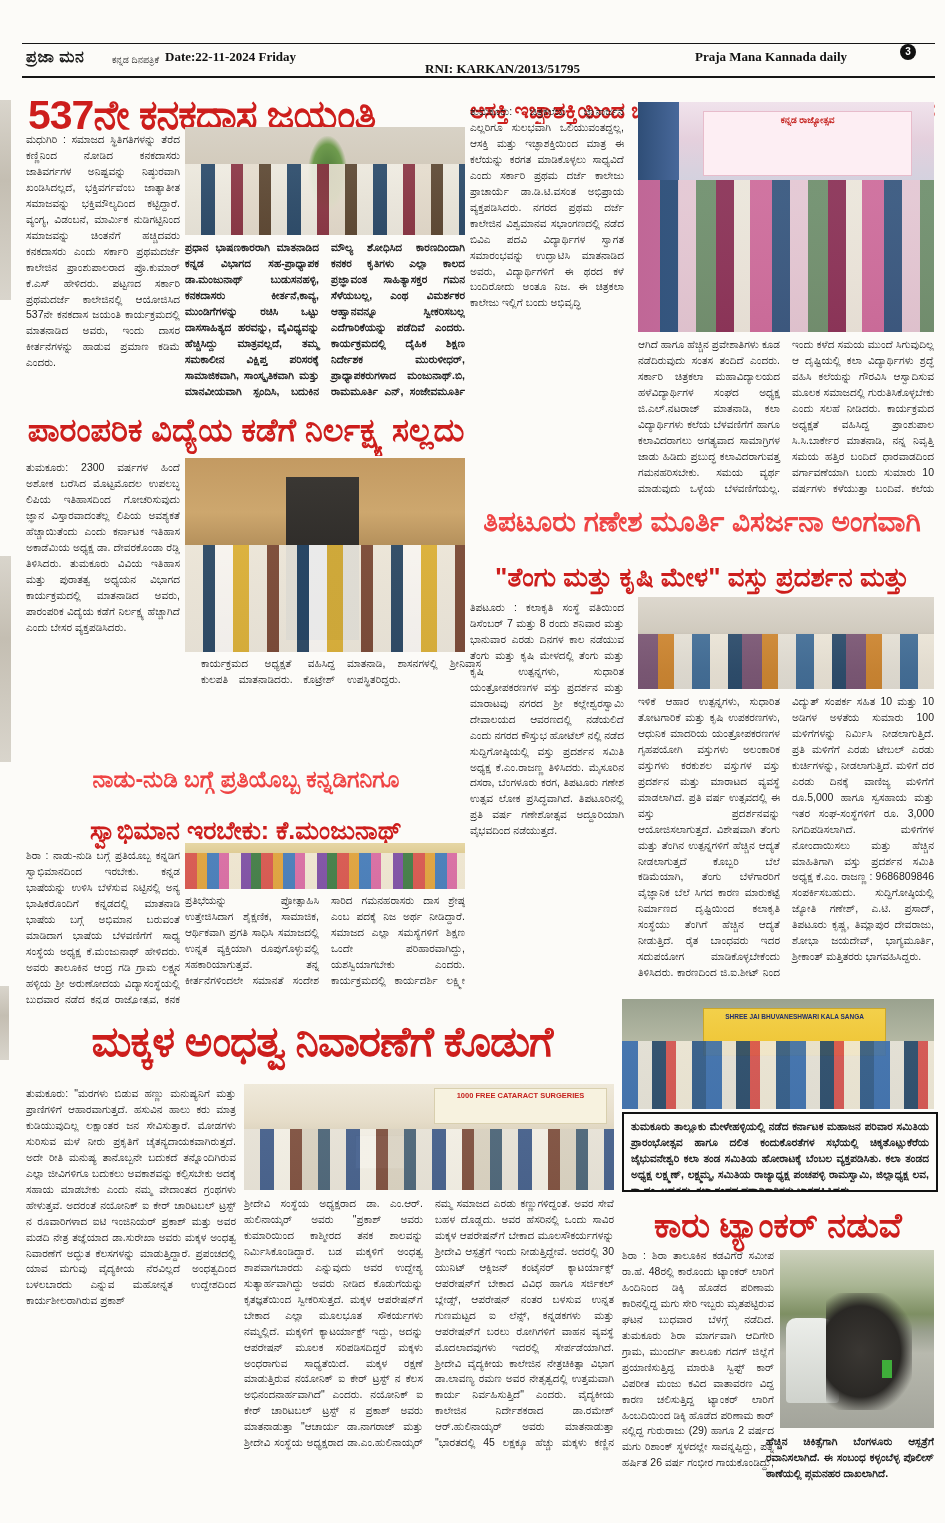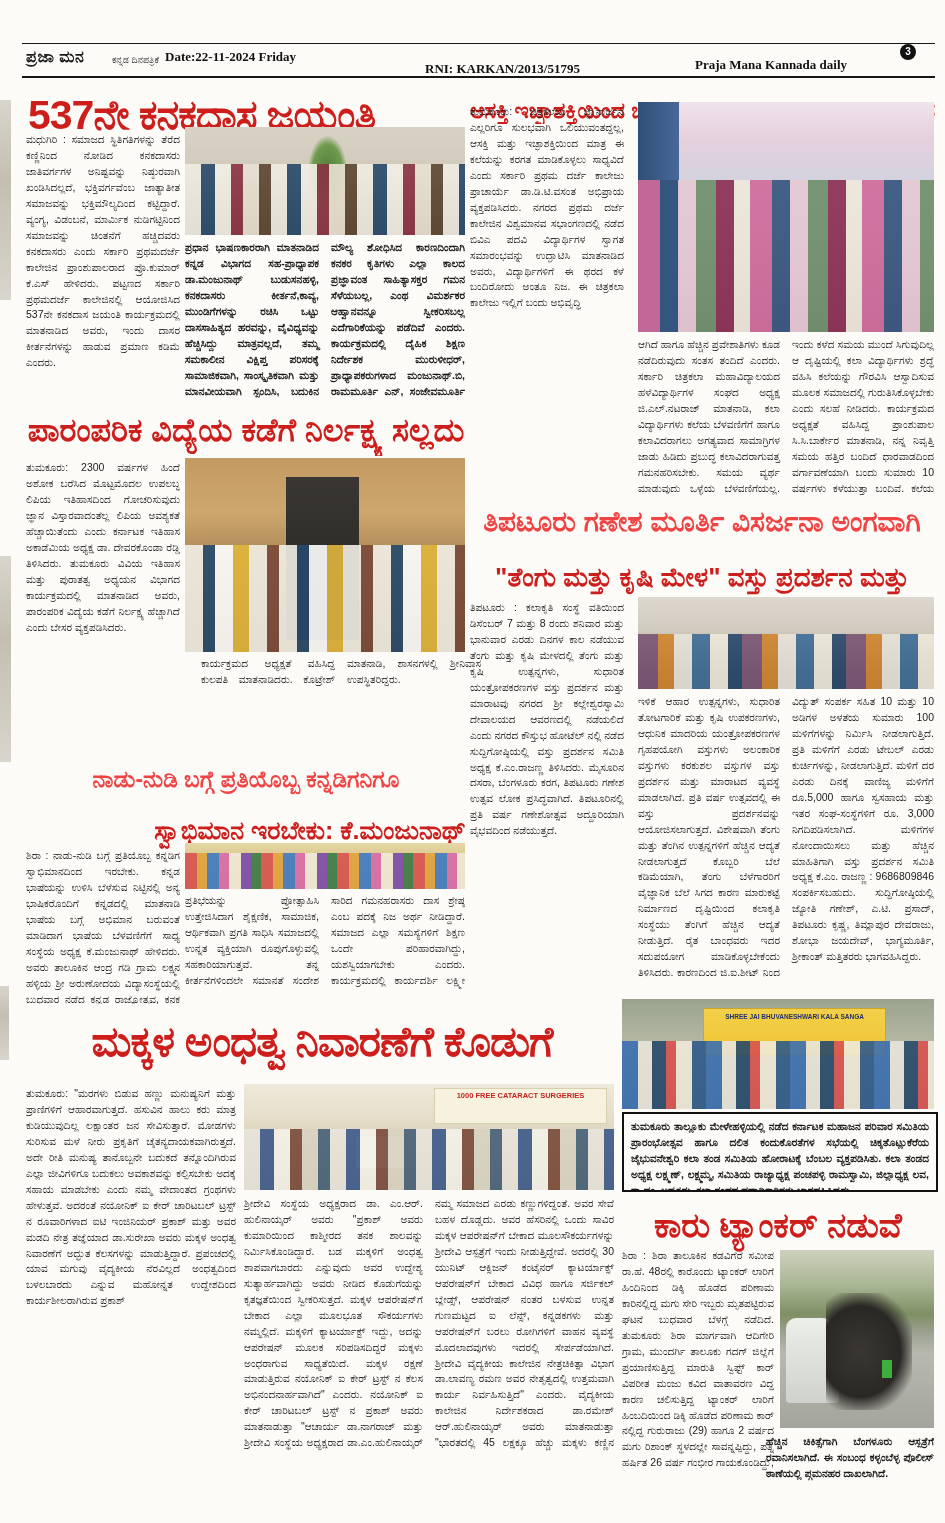--- a/index.html
+++ b/index.html
@@ -69,39 +69,40 @@
 
   <div class="ab bleed" style="left:0;top:100px;width:11px;height:200px;"></div>
   <div class="ab bleed" style="left:0;top:556px;width:11px;height:206px;"></div>
   <div class="ab bleed" style="left:0;top:986px;width:9px;height:74px;"></div>
 
   <div class="ab rule" style="left:22px;top:43px;width:913px;height:1px;"></div>
   <div class="ab logo" style="left:26px;top:48px;">ಪ್ರಜಾ ಮನ</div>
   <div class="ab logosub" style="left:112px;top:54px;">ಕನ್ನಡ ದಿನಪತ್ರಿಕೆ</div>
   <div class="ab hdr" style="left:165px;top:49px;">Date:22-11-2024 Friday</div>
   <div class="ab hdr" style="left:425px;top:61px;">RNI: KARKAN/2013/51795</div>
-  <div class="ab hdr" style="left:695px;top:49px;margin-top:8px;">Praja Mana Kannada daily</div>
+  <div class="ab hdr" style="left:695px;top:49px;">Praja Mana Kannada daily</div>
   <div class="ab pgnum" style="left:900px;top:44px;">3</div>
   <div class="ab rule" style="left:22px;top:76px;width:913px;height:2px;"></div>
 
   <div class="ab hl h1 red" style="left:28px;top:80px;width:442px;height:54px;">537ನೇ ಕನಕದಾಸ ಜಯಂತಿ</div>
   <div class="ab bt" style="left:26px;top:132px;width:154px;height:280px;">ಮಧುಗಿರಿ : ಸಮಾಜದ ಸ್ಥಿತಿಗತಿಗಳನ್ನು ತೆರೆದ ಕಣ್ಣಿನಿಂದ ನೋಡಿದ ಕನಕದಾಸರು ಜಾತಿವರ್ಗಗಳ ಅನಿಷ್ಟವನ್ನು ನಿಷ್ಠುರವಾಗಿ ಖಂಡಿಸಿದಲ್ಲದೆ, ಭಕ್ತಿವರ್ಗವೆಂಬ ಜಾತ್ಯಾತೀತ ಸಮಾಜವನ್ನು ಭಕ್ತಿಮೌಲ್ಯದಿಂದ ಕಟ್ಟಿದ್ದಾರೆ. ವ್ಯಂಗ್ಯ, ವಿಡಂಬನೆ, ಮಾರ್ಮಿಕ ನುಡಿಗಟ್ಟಿನಿಂದ ಸಮಾಜವನ್ನು ಚಿಂತನೆಗೆ ಹಚ್ಚಿದವರು ಕನಕದಾಸರು ಎಂದು ಸರ್ಕಾರಿ ಪ್ರಥಮದರ್ಜೆ ಕಾಲೇಜಿನ ಪ್ರಾಂಶುಪಾಲರಾದ ಪ್ರೊ.ಕುಮಾರ್ ಕೆ.ಎಸ್ ಹೇಳಿದರು. ಪಟ್ಟಣದ ಸರ್ಕಾರಿ ಪ್ರಥಮದರ್ಜೆ ಕಾಲೇಜಿನಲ್ಲಿ ಆಯೋಜಿಸಿದ 537ನೇ ಕನಕದಾಸ ಜಯಂತಿ ಕಾರ್ಯಕ್ರಮದಲ್ಲಿ ಮಾತನಾಡಿದ ಅವರು, ಇಂದು ದಾಸರ ಕೀರ್ತನೆಗಳನ್ನು ಹಾಡುವ ಪ್ರಮಾಣ ಕಡಿಮೆ ಎಂದರು.</div>
   <div class="ph p1 ab" style="left:185px;top:127px;width:280px;height:108px;">
     <div class="leaf"></div>
     <div class="pg"></div>
   </div>
   <div class="ab bt bold cols2" style="left:185px;top:240px;width:280px;height:170px;">
     <span>ಪ್ರಧಾನ ಭಾಷಣಕಾರರಾಗಿ ಮಾತನಾಡಿದ ಕನ್ನಡ ವಿಭಾಗದ ಸಹ-ಪ್ರಾಧ್ಯಾಪಕ ಡಾ.ಮಂಜುನಾಥ್ ಬುಡುಸನಹಳ್ಳಿ, ಕನಕದಾಸರು ಕೀರ್ತನೆ,ಕಾವ್ಯ, ಮುಂಡಿಗೆಗಳನ್ನು ರಚಿಸಿ ಒಟ್ಟು ದಾಸಸಾಹಿತ್ಯದ ಹರವನ್ನು, ವೈವಿಧ್ಯವನ್ನು ಹೆಚ್ಚಿಸಿದ್ದು ಮಾತ್ರವಲ್ಲದೆ, ತಮ್ಮ ಸಮಕಾಲೀನ ವಿಕ್ಷಿಪ್ತ ಪರಿಸರಕ್ಕೆ ಸಾಮಾಜಿಕವಾಗಿ, ಸಾಂಸ್ಕೃತಿಕವಾಗಿ ಮತ್ತು ಮಾನವೀಯವಾಗಿ ಸ್ಪಂದಿಸಿ, ಬದುಕಿನ ಮೌಲ್ಯ ಶೋಧಿಸಿದ ಕಾರಣದಿಂದಾಗಿ ಕನಕರ ಕೃತಿಗಳು ಎಲ್ಲಾ ಕಾಲದ ಪ್ರಜ್ಞಾವಂತ ಸಾಹಿತ್ಯಾಸಕ್ತರ ಗಮನ ಸೆಳೆಯಬಲ್ಲ, ಎಂಥ ವಿಮರ್ಶಕರ ಆಹ್ವಾನವನ್ನೂ ಸ್ವೀಕರಿಸಬಲ್ಲ ಎದೆಗಾರಿಕೆಯನ್ನು ಪಡೆದಿವೆ ಎಂದರು.</span>
     <span>ಕಾರ್ಯಕ್ರಮದಲ್ಲಿ ದೈಹಿಕ ಶಿಕ್ಷಣ ನಿರ್ದೇಶಕ ಮುರುಳೀಧರ್, ಪ್ರಾಧ್ಯಾಪಕರುಗಳಾದ ಮಂಜುನಾಥ್.ಬಿ, ರಾಮಮೂರ್ತಿ ಎನ್, ಸಂಜೇವಮೂರ್ತಿ ಹೆಚ್, ಡಾ.ಶ್ರೀನಿವಾಸಪ್ಪ ಜಿ, ಡಾ.ದುರ್ಗಪ್ಪ, ಸಿದ್ದಲಿಂಗಸ್ವಾಮಿ, ಬೋಧಕೇತರ ಸಿಬ್ಬಂದಿ ಸುರೇಶ್ ಪಿ ವಿ, ರಹಮತ್, ವೆಂಕಟಸ್ವಾಮಿ, ಮೀನಾಕ್ಷಿ, ಸುನಂದಮ್ಮ, ಭಾಗ್ಯಮ್ಮ, ರತ್ನಮ್ಮ ಹಾಗೂ ವಿದ್ಯಾರ್ಥಿಗಳು ಹಾಜರಿದ್ದರು</span>
   </div>
 
   <div class="ab hl h2 red" style="left:470px;top:86px;width:468px;">ಆಸಕ್ತಿ ಇಚ್ಛಾಶಕ್ತಿಯಿಂದ ಚಿತ್ರಕಲೆ ಒಲಿಯಲು ಸಾಧ್ಯ: ಡಾ.ಡಿ.ಟಿ.ವಸಂತ</div>
   <div class="ab bt" style="left:470px;top:104px;width:154px;height:402px;">ತುಮಕೂರು: ಚಿತ್ರಕಲೆಯ ಜ್ಞಾನಾರ್ಜನೆ ಎಲ್ಲರಿಗೂ ಸುಲಭವಾಗಿ ಒಲಿಯುವಂತದ್ದಲ್ಲ, ಆಸಕ್ತಿ ಮತ್ತು ಇಚ್ಛಾಶಕ್ತಿಯಿಂದ ಮಾತ್ರ ಈ ಕಲೆಯನ್ನು ಕರಗತ ಮಾಡಿಕೊಳ್ಳಲು ಸಾಧ್ಯವಿದೆ ಎಂದು ಸರ್ಕಾರಿ ಪ್ರಥಮ ದರ್ಜೆ ಕಾಲೇಜು ಪ್ರಾಚಾರ್ಯೆ ಡಾ.ಡಿ.ಟಿ.ವಸಂತ ಅಭಿಪ್ರಾಯ ವ್ಯಕ್ತಪಡಿಸಿದರು. ನಗರದ ಪ್ರಥಮ ದರ್ಜೆ ಕಾಲೇಜಿನ ವಿಶ್ವಮಾನವ ಸಭಾಂಗಣದಲ್ಲಿ ನಡೆದ ಬಿವಿಎ ಪದವಿ ವಿದ್ಯಾರ್ಥಿಗಳ ಸ್ವಾಗತ ಸಮಾರಂಭವನ್ನು ಉದ್ಘಾಟಿಸಿ ಮಾತನಾಡಿದ ಅವರು, ವಿದ್ಯಾರ್ಥಿಗಳಿಗೆ ಈ ಥರದ ಕಳೆ ಬಂದಿರೋದು ಅಂತೂ ನಿಜ. ಈ ಚಿತ್ರಕಲಾ ಕಾಲೇಜು ಇಲ್ಲಿಗೆ ಬಂದು ಅಭಿವೃದ್ಧಿ</div>
   <div class="ph p2 ab" style="left:638px;top:102px;width:296px;height:230px;">
     <div class="curtain"></div>
+    <div class="banner">ಕನ್ನಡ ರಾಜ್ಯೋತ್ಸವ</div>
     <div class="pg"></div>
   </div>
   <div class="ab bt cols2" style="left:638px;top:337px;width:296px;height:168px;">
     <span>ಆಗಿದೆ ಹಾಗೂ ಹೆಚ್ಚಿನ ಪ್ರವೇಶಾತಿಗಳು ಕೂಡ ನಡೆದಿರುವುದು ಸಂತಸ ತಂದಿದೆ ಎಂದರು. ಸರ್ಕಾರಿ ಚಿತ್ರಕಲಾ ಮಹಾವಿದ್ಯಾಲಯದ ಹಳೆವಿದ್ಯಾರ್ಥಿಗಳ ಸಂಘದ ಅಧ್ಯಕ್ಷ ಜಿ.ಎಲ್.ನಟರಾಜ್ ಮಾತನಾಡಿ, ಕಲಾ ವಿದ್ಯಾರ್ಥಿಗಳು ಕಲೆಯ ಬೆಳವಣಿಗೆಗೆ ಹಾಗೂ ಕಲಾವಿದರಾಗಲು ಅಗತ್ಯವಾದ ಸಾಮಾಗ್ರಿಗಳ ಜಾಡು ಹಿಡಿದು ಪ್ರಬುದ್ಧ ಕಲಾವಿದರಾಗುವತ್ತ ಗಮನಹರಿಸಬೇಕು. ಸಮಯ ವ್ಯರ್ಥ ಮಾಡುವುದು ಒಳ್ಳೆಯ ಬೆಳವಣಿಗೆಯಲ್ಲ. ಇಂದು ಕಳೆದ ಸಮಯ ಮುಂದೆ ಸಿಗುವುದಿಲ್ಲ ಆ ದೃಷ್ಟಿಯಲ್ಲಿ ಕಲಾ ವಿದ್ಯಾರ್ಥಿಗಳು ಶ್ರದ್ಧೆ ವಹಿಸಿ ಕಲೆಯನ್ನು ಗೌರವಿಸಿ ಆಸ್ವಾದಿಸುವ ಮೂಲಕ ಸಮಾಜದಲ್ಲಿ ಗುರುತಿಸಿಕೊಳ್ಳಬೇಕು ಎಂದು ಸಲಹೆ ನೀಡಿದರು. ಕಾರ್ಯಕ್ರಮದ ಅಧ್ಯಕ್ಷತೆ ವಹಿಸಿದ್ದ</span>
     <span>ಪ್ರಾಂಶುಪಾಲ ಸಿ.ಸಿ.ಬಾರ್ಕೇರ ಮಾತನಾಡಿ, ನನ್ನ ನಿವೃತ್ತಿ ಸಮಯ ಹತ್ತಿರ ಬಂದಿದೆ ಧಾರವಾಡದಿಂದ ವರ್ಗಾವಣೆಯಾಗಿ ಬಂದು ಸುಮಾರು 10 ವರ್ಷಗಳು ಕಳೆಯುತ್ತಾ ಬಂದಿವೆ. ಕಲೆಯ ಕುರಿತು ನಾನಾದಷ್ಟು ಕಲಿಸಿದ್ದೇನೆ. ಸರ್ಕಾರಿ ಚಿತ್ರಕಲಾ ಮಹಾವಿದ್ಯಾಲಯದ ಹಳೆ ವಿದ್ಯಾರ್ಥಿಗಳ ಸಂಘವನ್ನು ಕಟ್ಟಿದ್ದೇವೆ. ಸಂಘವು ಇಂದಿನವರೆಗೆ ನನಗೆ ಸಹಕಾರ ನೀಡುತ್ತಾ ಬಂದಿದೆ. ಹಾಗೆಯೇ ವಿದ್ಯಾರ್ಥಿಗಳು ಕಲಿಯುವ ಕಡೆ ಹೆಚ್ಚಿನ ಆಸಕ್ತಿ ತೋರಬೇಕು ಎಂದು ಹೇಳಿದರು. ಕಾರ್ಯಕ್ರಮದಲ್ಲಿ ಶಿಕ್ಷಕರಾದ ಶ್ರೀನಿವಾಸ ಮೂರ್ತಿ, ರಾಜಣ್ಣ, ಯತೀಶ್ ಕುಮಾರ್ ಇದ್ದರು. ಸ್ವಾಗತವನ್ನು ಶ್ರೀಮತಿ ಅಮೃತ, ನಿರೂಪಣೆಯನ್ನು ವಿದ್ಯಾಬಾಯಿ ವಂದನಾರ್ಪಣೆಯನ್ನು ರಂಗಸ್ವಾಮಿ ಆರ್ ನೆರವೇರಿಸಿಕೊಟ್ಟರು.</span>
   </div>
 
   <div class="ab hl h3 red" style="left:26px;top:400px;width:440px;height:44px;">ಪಾರಂಪರಿಕ ವಿದ್ಯೆಯ ಕಡೆಗೆ ನಿರ್ಲಕ್ಷ್ಯ ಸಲ್ಲದು</div>
   <div class="ab bt" style="left:26px;top:460px;width:154px;height:286px;">ತುಮಕೂರು: 2300 ವರ್ಷಗಳ ಹಿಂದೆ ಅಶೋಕ ಬರೆಸಿದ ಮೊಟ್ಟಮೊದಲ ಉಪಲಬ್ಧ ಲಿಪಿಯ ಇತಿಹಾಸದಿಂದ ಗೋಚರಿಸುವುದು ಜ್ಞಾನ ವಿಸ್ತಾರವಾದಂತೆಲ್ಲ ಲಿಪಿಯ ಅವಶ್ಯಕತೆ ಹೆಚ್ಚಾಯಿತೆಂದು ಎಂದು ಕರ್ನಾಟಕ ಇತಿಹಾಸ ಅಕಾಡೆಮಿಯ ಅಧ್ಯಕ್ಷ ಡಾ. ದೇವರಕೊಂಡಾ ರೆಡ್ಡಿ ತಿಳಿಸಿದರು. ತುಮಕೂರು ವಿವಿಯ ಇತಿಹಾಸ ಮತ್ತು ಪುರಾತತ್ವ ಅಧ್ಯಯನ ವಿಭಾಗದ ಕಾರ್ಯಕ್ರಮದಲ್ಲಿ ಮಾತನಾಡಿದ ಅವರು, ಪಾರಂಪರಿಕ ವಿದ್ಯೆಯ ಕಡೆಗೆ ನಿರ್ಲಕ್ಷ್ಯ ಹೆಚ್ಚಾಗಿದೆ ಎಂದು ಬೇಸರ ವ್ಯಕ್ತಪಡಿಸಿದರು.</div>
   <div class="ph p3 ab" style="left:185px;top:458px;width:280px;height:194px;">
@@ -118,21 +119,21 @@
   <div class="ab bt" style="left:470px;top:600px;width:154px;height:400px;">ತಿಪಟೂರು : ಕಲಾಕೃತಿ ಸಂಸ್ಥೆ ವತಿಯಿಂದ ಡಿಸೆಂಬರ್ 7 ಮತ್ತು 8 ರಂದು ಶನಿವಾರ ಮತ್ತು ಭಾನುವಾರ ಎರಡು ದಿನಗಳ ಕಾಲ ನಡೆಯುವ ತೆಂಗು ಮತ್ತು ಕೃಷಿ ಮೇಳದಲ್ಲಿ ತೆಂಗು ಮತ್ತು ಕೃಷಿ ಉತ್ಪನ್ನಗಳು, ಸುಧಾರಿತ ಯಂತ್ರೋಪಕರಣಗಳ ವಸ್ತು ಪ್ರದರ್ಶನ ಮತ್ತು ಮಾರಾಟವು ನಗರದ ಶ್ರೀ ಕಲ್ಲೇಶ್ವರಸ್ವಾಮಿ ದೇವಾಲಯದ ಆವರಣದಲ್ಲಿ ನಡೆಯಲಿದೆ ಎಂದು ನಗರದ ಕೌಸ್ತುಭ ಹೋಟೆಲ್ ನಲ್ಲಿ ನಡೆದ ಸುದ್ದಿಗೋಷ್ಠಿಯಲ್ಲಿ ವಸ್ತು ಪ್ರದರ್ಶನ ಸಮಿತಿ ಅಧ್ಯಕ್ಷ ಕೆ.ಎಂ.ರಾಜಣ್ಣ ತಿಳಿಸಿದರು. ಮೈಸೂರಿನ ದಸರಾ, ಬೆಂಗಳೂರು ಕರಗ, ತಿಪಟೂರು ಗಣೇಶ ಉತ್ಸವ ಲೋಕ ಪ್ರಸಿದ್ಧವಾಗಿದೆ. ತಿಪಟೂರಿನಲ್ಲಿ ಪ್ರತಿ ವರ್ಷ ಗಣೇಶೋತ್ಸವ ಅದ್ದೂರಿಯಾಗಿ ವೈಭವದಿಂದ ನಡೆಯುತ್ತದೆ.</div>
   <div class="ph p4 ab" style="left:638px;top:597px;width:296px;height:92px;">
     <div class="pg"></div>
   </div>
   <div class="ab bt cols2" style="left:638px;top:694px;width:296px;height:308px;">
     <span>ಇಳಿಕೆ ಆಹಾರ ಉತ್ಪನ್ನಗಳು, ಸುಧಾರಿತ ತೋಟಗಾರಿಕೆ ಮತ್ತು ಕೃಷಿ ಉಪಕರಣಗಳು, ಆಧುನಿಕ ಮಾದರಿಯ ಯಂತ್ರೋಪಕರಣಗಳ ಗೃಹಪಯೋಗಿ ವಸ್ತುಗಳು ಅಲಂಕಾರಿಕ ವಸ್ತುಗಳು ಕರಕುಶಲ ವಸ್ತುಗಳ ವಸ್ತು ಪ್ರದರ್ಶನ ಮತ್ತು ಮಾರಾಟದ ವ್ಯವಸ್ಥೆ ಮಾಡಲಾಗಿದೆ. ಪ್ರತಿ ವರ್ಷ ಉತ್ಸವದಲ್ಲಿ ಈ ವಸ್ತು ಪ್ರದರ್ಶನವನ್ನು ಆಯೋಜಿಸಲಾಗುತ್ತದೆ. ವಿಶೇಷವಾಗಿ ತೆಂಗು ಮತ್ತು ತೆಂಗಿನ ಉತ್ಪನ್ನಗಳಿಗೆ ಹೆಚ್ಚಿನ ಆದ್ಯತೆ ನೀಡಲಾಗುತ್ತದೆ ಕೊಬ್ಬರಿ ಬೆಲೆ ಕಡಿಮೆಯಾಗಿ, ತೆಂಗು ಬೆಳೆಗಾರರಿಗೆ ವೈಜ್ಞಾನಿಕ ಬೆಲೆ ಸಿಗದ ಕಾರಣ ಮಾರುಕಟ್ಟೆ ನಿರ್ಮಾಣದ ದೃಷ್ಟಿಯಿಂದ ಕಲಾಕೃತಿ ಸಂಸ್ಥೆಯು ತೆಂಗಿಗೆ ಹೆಚ್ಚಿನ ಆದ್ಯತೆ ನೀಡುತ್ತಿದೆ. ರೈತ ಬಾಂಧವರು ಇದರ ಸದುಪಯೋಗ ಮಾಡಿಕೊಳ್ಳಬೇಕೆಂದು ತಿಳಿಸಿದರು.</span>
     <span>ಕಾರಣದಿಂದ ಜಿ.ಐ.ಶೀಟ್ ನಿಂದ ವಿದ್ಯುತ್ ಸಂಪರ್ಕ ಸಹಿತ 10 ಮತ್ತು 10 ಅಡಿಗಳ ಅಳತೆಯ ಸುಮಾರು 100 ಮಳಿಗೆಗಳನ್ನು ನಿರ್ಮಿಸಿ ನೀಡಲಾಗುತ್ತಿದೆ. ಪ್ರತಿ ಮಳಿಗೆಗೆ ಎರಡು ಟೇಬಲ್ ಎರಡು ಕುರ್ಚಿಗಳನ್ನು, ನೀಡಲಾಗುತ್ತಿದೆ. ಮಳಿಗೆ ದರ ಎರಡು ದಿನಕ್ಕೆ ವಾಣಿಜ್ಯ ಮಳಿಗೆಗೆ ರೂ.5,000 ಹಾಗೂ ಸ್ವಸಹಾಯ ಮತ್ತು ಇತರ ಸಂಘ-ಸಂಸ್ಥೆಗಳಿಗೆ ರೂ. 3,000 ನಿಗದಿಪಡಿಸಲಾಗಿದೆ. ಮಳಿಗೆಗಳ ನೋಂದಾಯಿಸಲು ಮತ್ತು ಹೆಚ್ಚಿನ ಮಾಹಿತಿಗಾಗಿ ವಸ್ತು ಪ್ರದರ್ಶನ ಸಮಿತಿ ಅಧ್ಯಕ್ಷ ಕೆ.ಎಂ. ರಾಜಣ್ಣ : 9686809846 ಸಂಪರ್ಕಿಸಬಹುದು. ಸುದ್ದಿಗೋಷ್ಠಿಯಲ್ಲಿ ಜ್ಯೋತಿ ಗಣೇಶ್, ಎ.ಟಿ. ಪ್ರಸಾದ್, ತಿಪಟೂರು ಕೃಷ್ಣ, ತಿಮ್ಲಾಪುರ ದೇವರಾಜು, ಶೋಭಾ ಜಯದೇವ್, ಭಾಗ್ಯಮೂರ್ತಿ, ಶ್ರೀಕಾಂತ್ ಮತ್ತಿತರರು ಭಾಗವಹಿಸಿದ್ದರು.</span>
   </div>
 
   <div class="ab hl h5a blackhead" style="left:26px;top:766px;width:440px;height:38px;">ನಾಡು-ನುಡಿ ಬಗ್ಗೆ ಪ್ರತಿಯೊಬ್ಬ ಕನ್ನಡಿಗನಿಗೂ</div>
-  <div class="ab hl h5b red" style="left:26px;top:804px;width:440px;height:38px;text-align:right;">ಸ್ವಾಭಿಮಾನ ಇರಬೇಕು: ಕೆ.ಮಂಜುನಾಥ್</div>
+  <div class="ab hl h5b red" style="left:26px;top:804px;width:440px;height:38px;">ಸ್ವಾಭಿಮಾನ ಇರಬೇಕು: ಕೆ.ಮಂಜುನಾಥ್</div>
   <div class="ab bt" style="left:26px;top:848px;width:154px;height:156px;">ಶಿರಾ : ನಾಡು-ನುಡಿ ಬಗ್ಗೆ ಪ್ರತಿಯೊಬ್ಬ ಕನ್ನಡಿಗ ಸ್ವಾಭಿಮಾನದಿಂದ ಇರಬೇಕು. ಕನ್ನಡ ಭಾಷೆಯನ್ನು ಉಳಿಸಿ ಬೆಳೆಸುವ ನಿಟ್ಟಿನಲ್ಲಿ ಅನ್ಯ ಭಾಷಿಕರೊಂದಿಗೆ ಕನ್ನಡದಲ್ಲಿ ಮಾತನಾಡಿ ಭಾಷೆಯ ಬಗ್ಗೆ ಅಭಿಮಾನ ಬರುವಂತೆ ಮಾಡಿದಾಗ ಭಾಷೆಯ ಬೆಳವಣಿಗೆಗೆ ಸಾಧ್ಯ ಸಂಸ್ಥೆಯ ಅಧ್ಯಕ್ಷ ಕೆ.ಮಂಜುನಾಥ್ ಹೇಳಿದರು. ಅವರು ತಾಲೂಕಿನ ಆಂದ್ರ ಗಡಿ ಗ್ರಾಮ ಲಕ್ಷ್ಮನ ಹಳ್ಳಿಯ ಶ್ರೀ ಅರುಣೋದಯ ವಿದ್ಯಾಸಂಸ್ಥೆಯಲ್ಲಿ ಬುಧವಾರ ನಡೆದ ಕನ್ನಡ ರಾಜ್ಯೋತ್ಸವ, ಕನಕ ಜಯಂತಿ, ಮಕ್ಕಳ ದಿನಾಚರಣೆ ಕಾರ್ಯಕ್ರಮವನ್ನು ಉದ್ಘಾಟಿಸಿ ಮಾತನಾಡಿದರು. ಗ್ರಾಮೀಣ ಪ್ರದೇಶದಲ್ಲಿ</div>
   <div class="ph p5 ab" style="left:185px;top:843px;width:280px;height:46px;">
     <div class="pg"></div>
   </div>
   <div class="ab bt cols2" style="left:185px;top:893px;width:280px;height:110px;">
     <span>ಪ್ರತಿಭೆಯನ್ನು ಪ್ರೋತ್ಸಾಹಿಸಿ ಉತ್ತೇಜಿಸಿದಾಗ ಶೈಕ್ಷಣಿಕ, ಸಾಮಾಜಿಕ, ಆರ್ಥಿಕವಾಗಿ ಪ್ರಗತಿ ಸಾಧಿಸಿ ಸಮಾಜದಲ್ಲಿ ಉನ್ನತ ವ್ಯಕ್ತಿಯಾಗಿ ರೂಪುಗೊಳ್ಳುವಲ್ಲಿ ಸಹಕಾರಿಯಾಗುತ್ತವೆ. ತನ್ನ ಕೀರ್ತನೆಗಳಿಂದಲೇ ಸಮಾನತೆ ಸಂದೇಶ ಸಾರಿದ ಗಮನಹರಾಸರು ದಾಸ ಶ್ರೇಷ್ಠ ಎಂಬ ಪದಕ್ಕೆ ನಿಜ ಅರ್ಥ ನೀಡಿದ್ದಾರೆ. ಸಮಾಜದ ಎಲ್ಲಾ ಸಮಸ್ಯೆಗಳಿಗೆ ಶಿಕ್ಷಣ ಒಂದೇ ಪರಿಹಾರವಾಗಿದ್ದು,</span>
     <span>ಯಶಸ್ವಿಯಾಗಬೇಕು ಎಂದರು. ಕಾರ್ಯಕ್ರಮದಲ್ಲಿ ಕಾರ್ಯದರ್ಶಿ ಲಕ್ಷ್ಮೀ ನಂದಕುಮಾರ್, ಮುಖ್ಯಶಿಕ್ಷಕ ಬಸವರಾಜು, ಶಿಕ್ಷಕರಾದ ಚಂದ್ರಣ್ಣ, ಆಂಥೋನಿರಾಜ್, ಶ್ರೀನಿವಾಸ್, ಮಹಾಲಕ್ಷ್ಮಿ, ವಿಜಯಲಕ್ಷ್ಮಿ, ಕಣ್ಣಪ್ಪ, ಶೇಕ್ ಮೊಹಮ್ಮದ್ ಆಲಿ, ನಾಜಿಮಾ, ಗುಣವತಿ, ಹೇಮರಾಜು, ಭಾಗ್ಯಮ್ಮ, ಶೋಭಾ, ಕೃತಿ, ಅಂಬಿಕಾ, ಜ್ಯೋತಿ, ಭಾಗ್ಯಮ್ಮ ಭಾರತೀ, ಸುರೇಶ್</span>
   </div>
 
   <div class="ab hl h6 red" style="left:26px;top:1006px;width:592px;height:64px;">ಮಕ್ಕಳ ಅಂಧತ್ವ ನಿವಾರಣೆಗೆ ಕೊಡುಗೆ</div>

